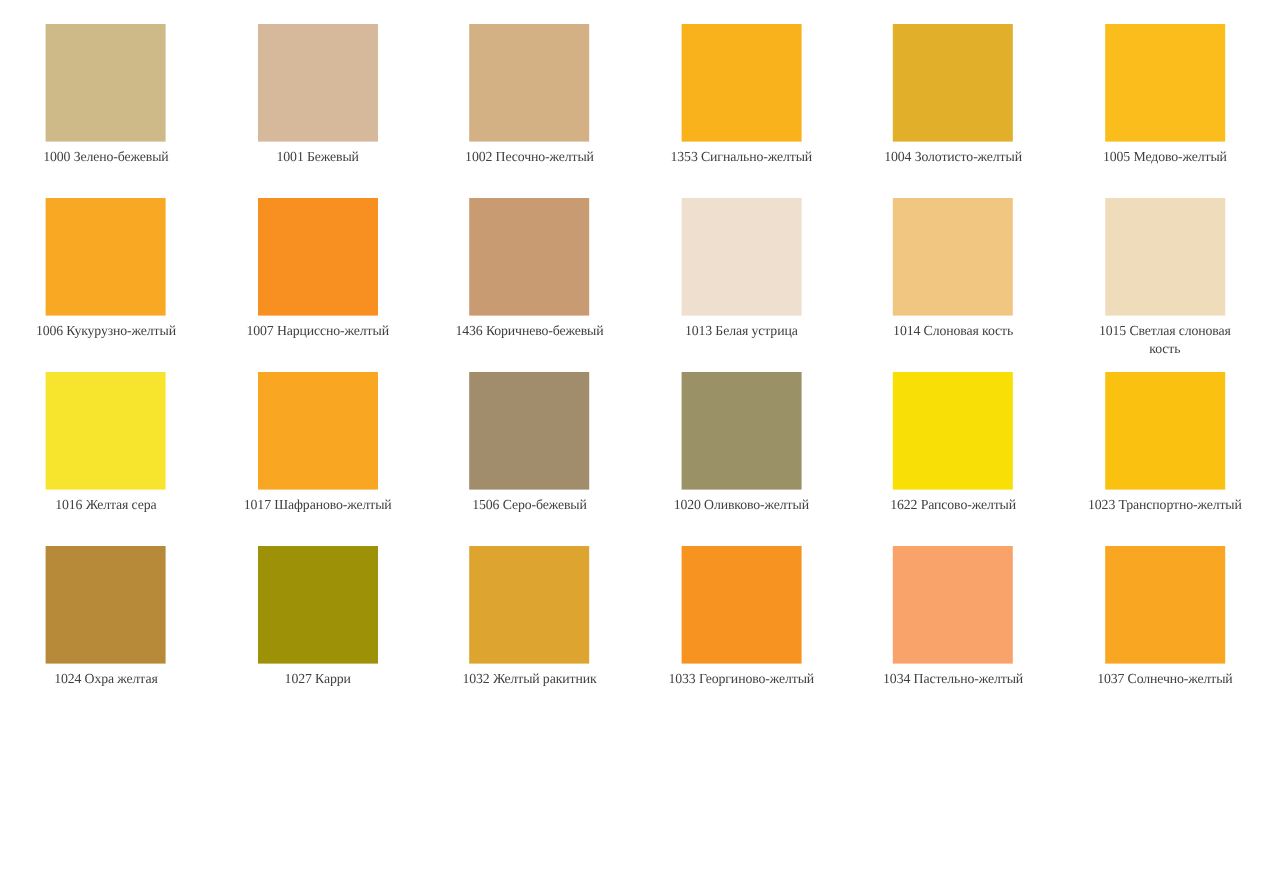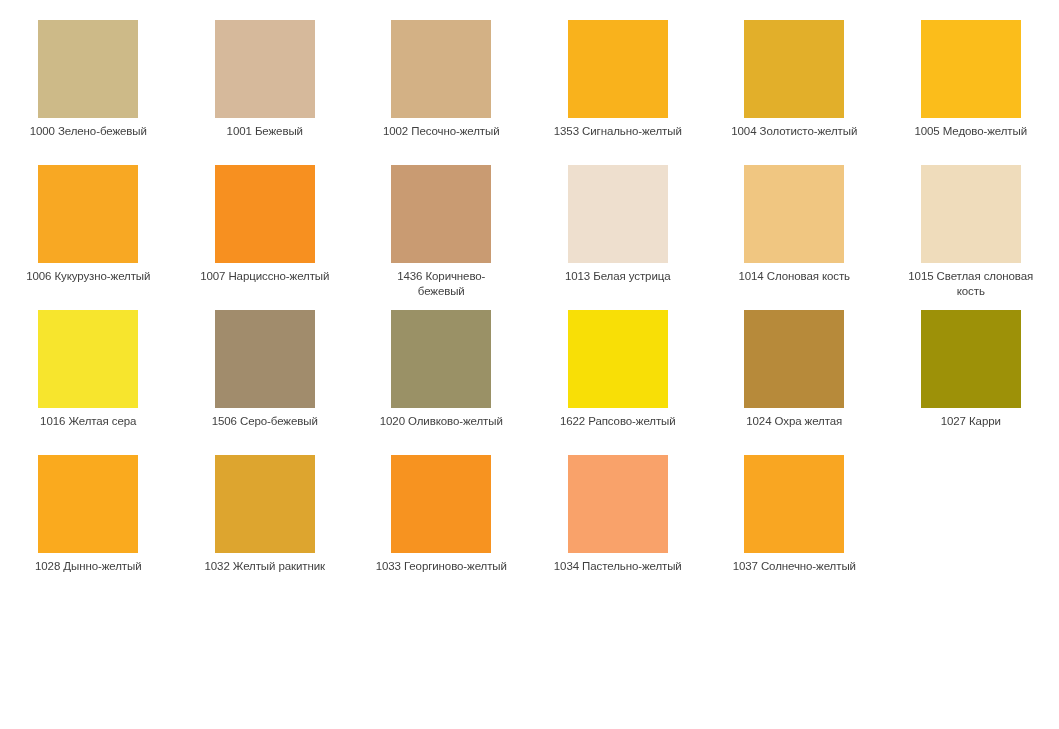--- a/index.html
+++ b/index.html
@@ -14,20 +14,21 @@
     height: 729px;
     display: grid;
     grid-template-columns: repeat(6, 1fr);
     grid-template-rows: repeat(5, 145px);
     padding: 20px 0 0 0;
   }
   .swatch-cell {
     display: flex;
     flex-direction: column;
     align-items: center;
+    font-family: Liberation Serif, serif;
   }
   .swatch-cell.empty { visibility: hidden; }
   .swatch-chip {
     width: 100px;
     height: 98px;
     display: block;
   }
   .swatch-label {
     width: 132px;
     margin-top: 6px;
@@ -89,42 +90,46 @@
     </div>
     <div class="swatch-cell">
       <div class="swatch-chip" style="background-color: rgb(239, 220, 187);"></div>
       <div class="swatch-label">1015 Светлая слоновая кость</div>
     </div>
     <div class="swatch-cell">
       <div class="swatch-chip" style="background-color: rgb(247, 229, 45);"></div>
       <div class="swatch-label">1016 Желтая сера</div>
     </div>
     <div class="swatch-cell">
+      <div class="swatch-chip" style="background-color: rgb(249, 167, 34);"></div>
+      <div class="swatch-label">1017 Шафраново-желтый</div>
+    </div>
+    <div class="swatch-cell">
       <div class="swatch-chip" style="background-color: rgb(161, 140, 108);"></div>
       <div class="swatch-label">1506 Серо-бежевый</div>
     </div>
     <div class="swatch-cell">
       <div class="swatch-chip" style="background-color: rgb(154, 145, 102);"></div>
       <div class="swatch-label">1020 Оливково-желтый</div>
     </div>
     <div class="swatch-cell">
       <div class="swatch-chip" style="background-color: rgb(248, 223, 6);"></div>
       <div class="swatch-label">1622 Рапсово-желтый</div>
     </div>
     <div class="swatch-cell">
+      <div class="swatch-chip" style="background-color: rgb(251, 193, 17);"></div>
+      <div class="swatch-label">1023 Транспортно-желтый</div>
+    </div>
+    <div class="swatch-cell">
       <div class="swatch-chip" style="background-color: rgb(183, 138, 58);"></div>
       <div class="swatch-label">1024 Охра желтая</div>
     </div>
     <div class="swatch-cell">
       <div class="swatch-chip" style="background-color: rgb(157, 145, 8);"></div>
       <div class="swatch-label">1027 Карри</div>
-    </div>
-    <div class="swatch-cell">
-      <div class="swatch-chip" style="background-color: rgb(250, 170, 30);"></div>
-      <div class="swatch-label">1028 Дынно-желтый</div>
     </div>
     <div class="swatch-cell">
       <div class="swatch-chip" style="background-color: rgb(221, 165, 47);"></div>
       <div class="swatch-label">1032 Желтый ракитник</div>
     </div>
     <div class="swatch-cell">
       <div class="swatch-chip" style="background-color: rgb(247, 147, 32);"></div>
       <div class="swatch-label">1033 Георгиново-желтый</div>
     </div>
     <div class="swatch-cell">

